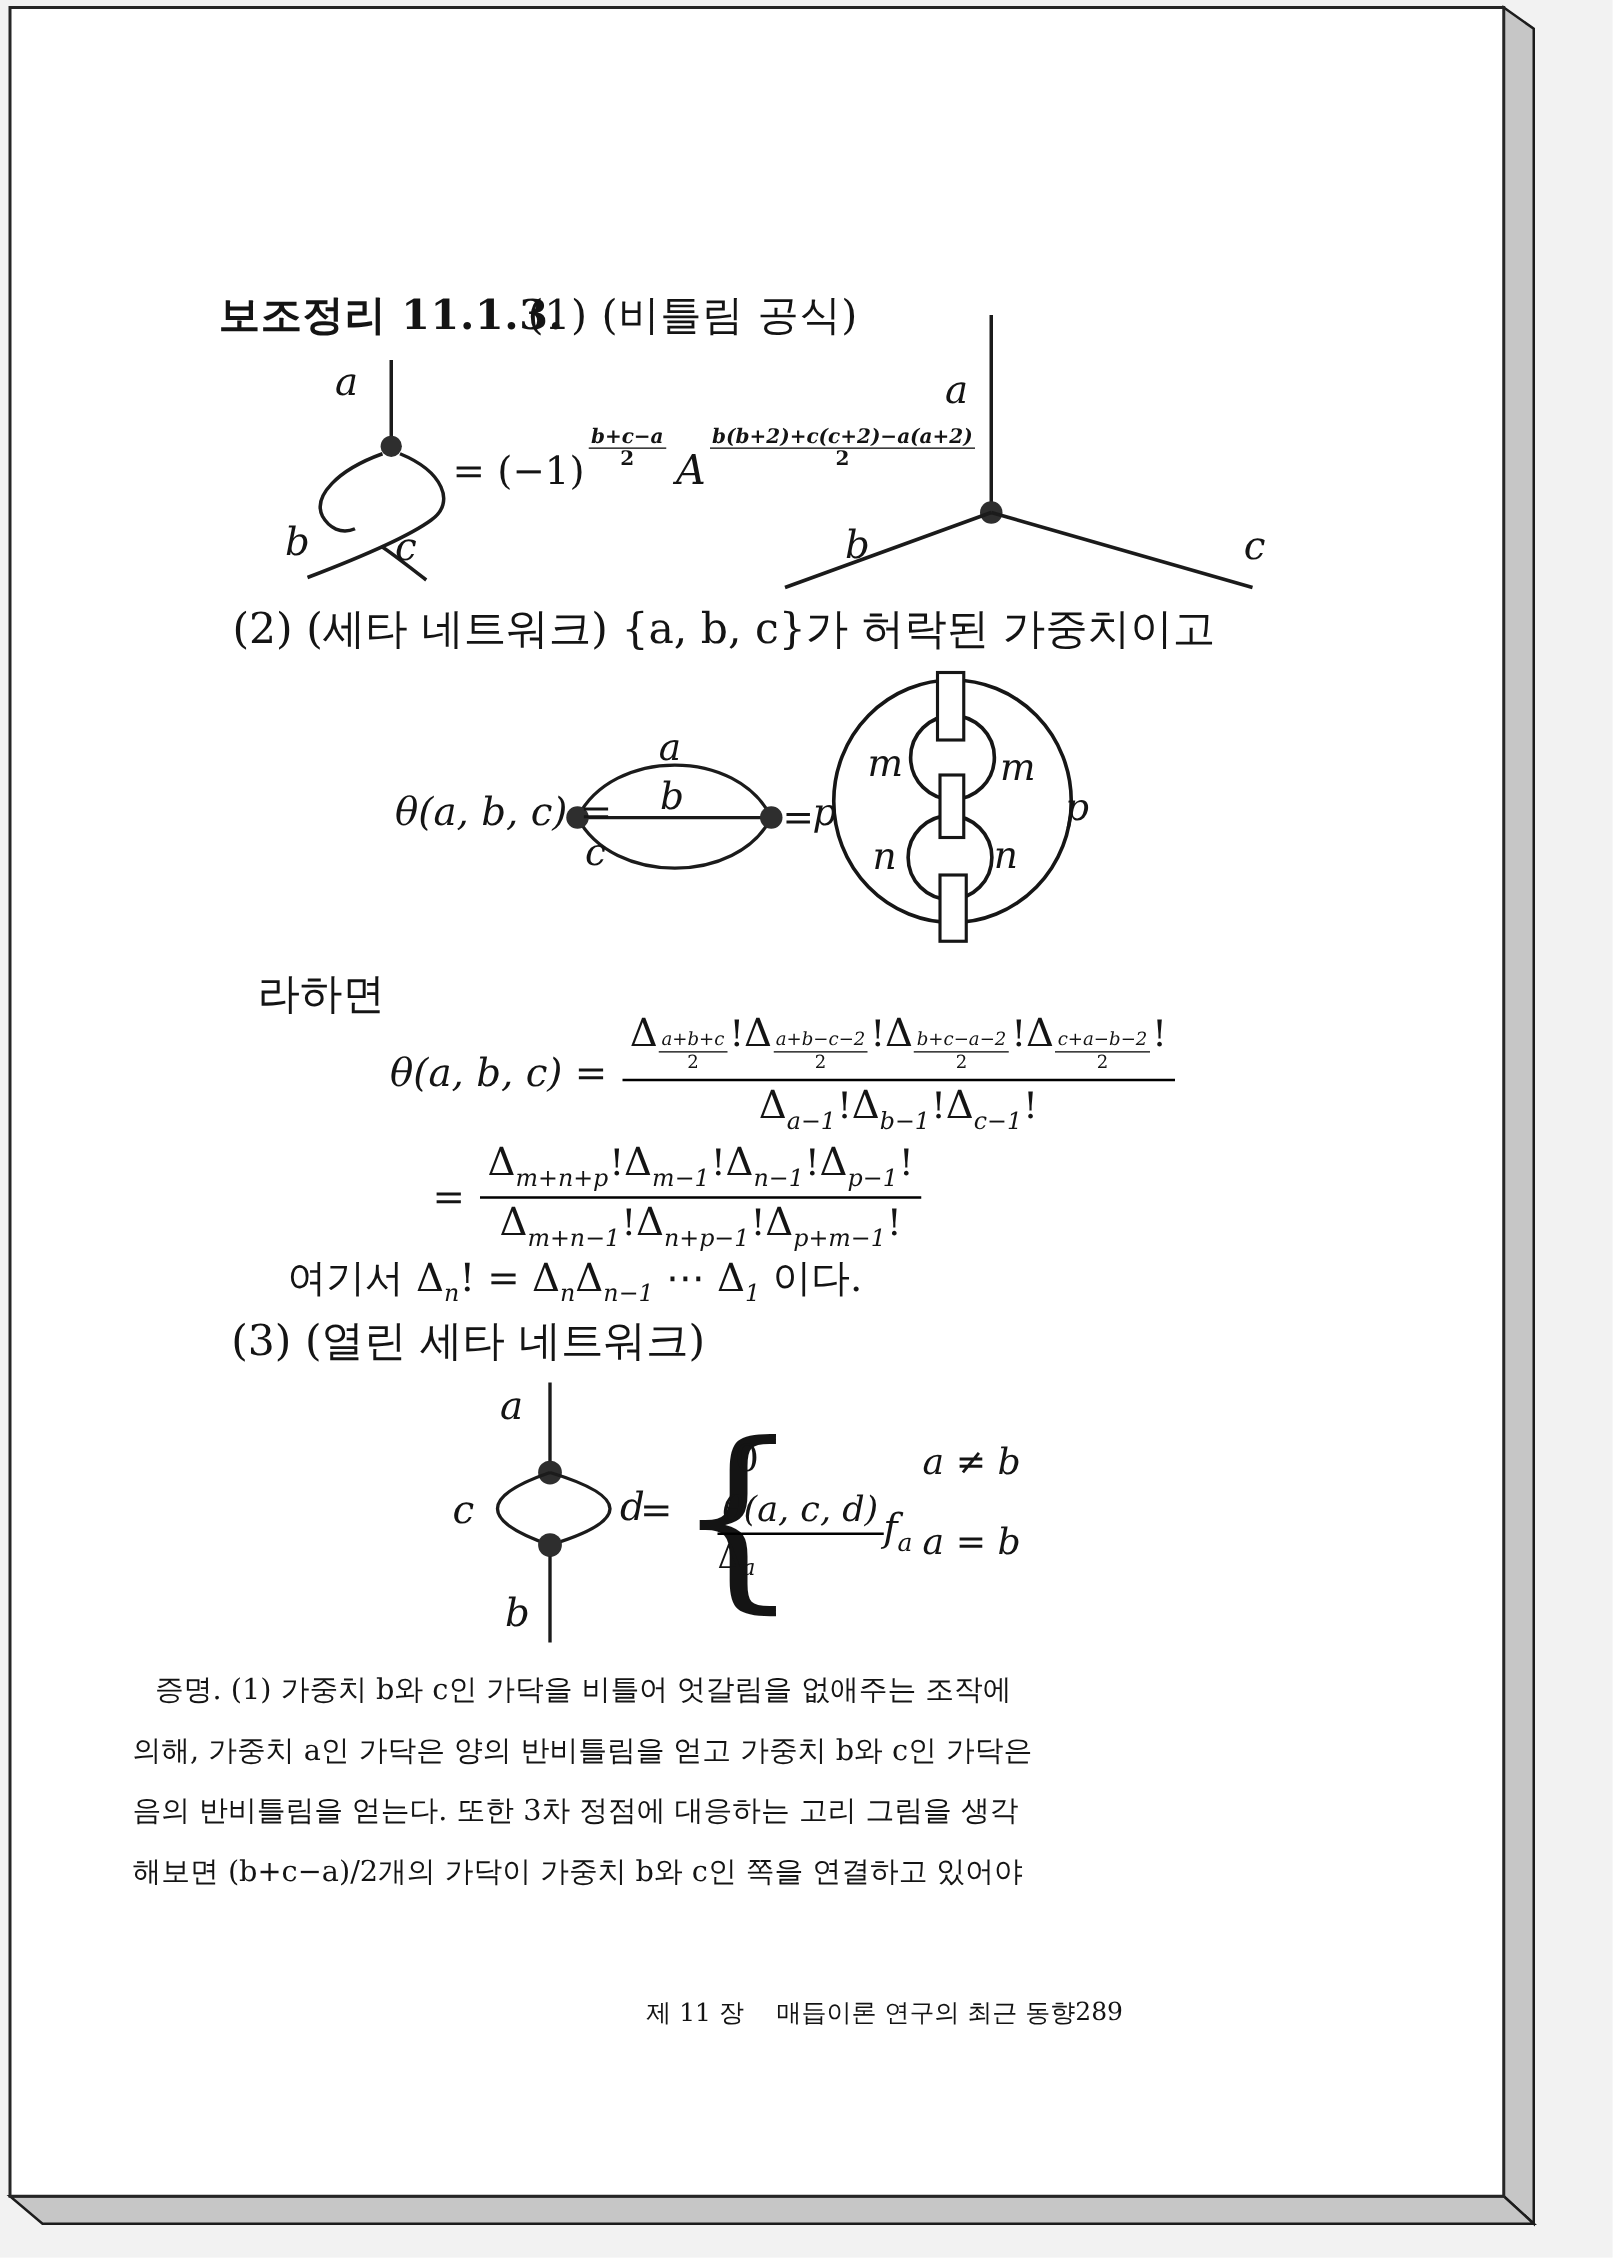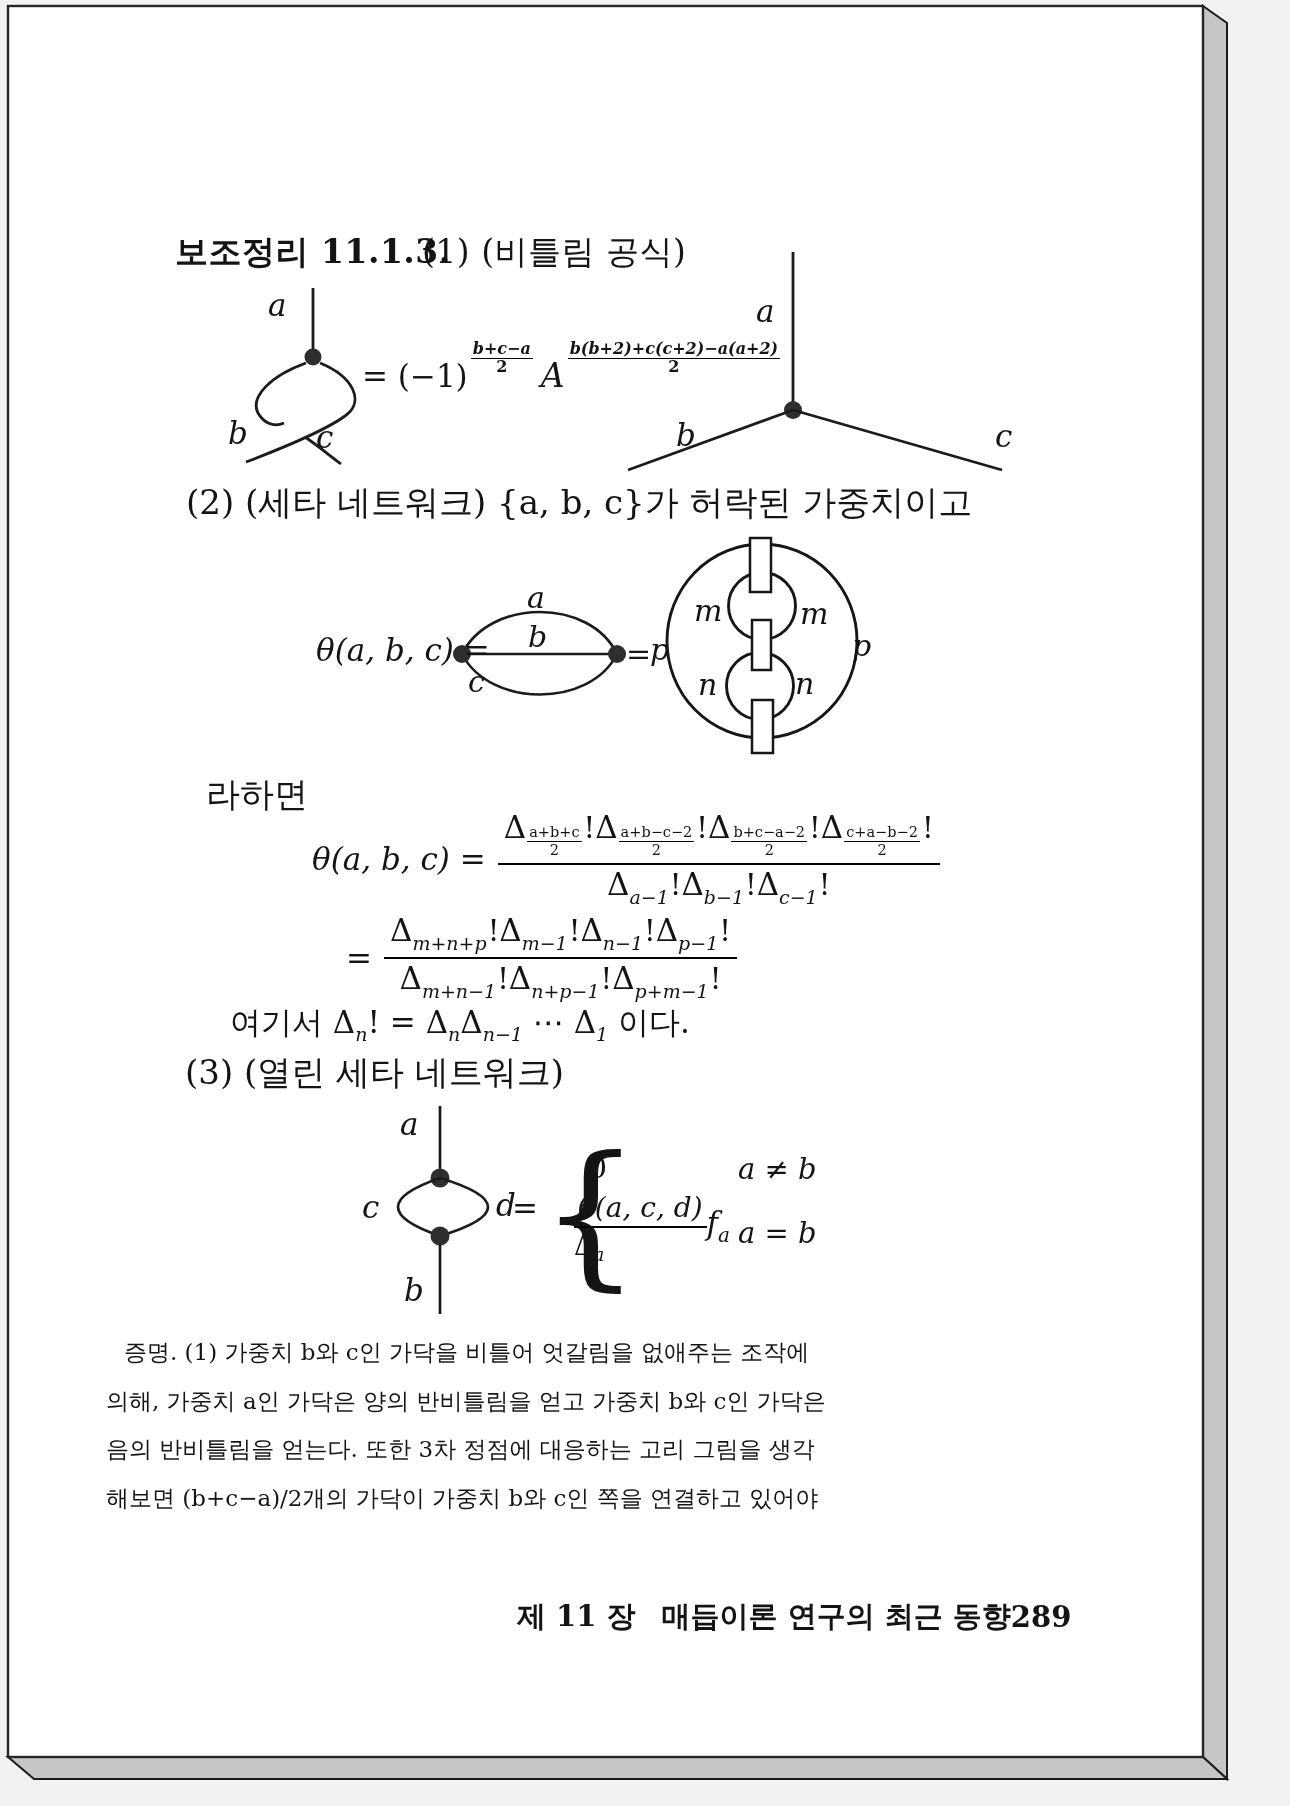--- a/index.html
+++ b/index.html
@@ -28,21 +28,21 @@
   .eqrow{display:flex;align-items:center;gap:12px}
   .row2{margin-left:34px;margin-top:8px}
   .lhs{font-size:31px;font-style:italic}
   .eqsign{font-size:31px}
   .bigfrac{display:inline-block;text-align:center;vertical-align:middle}
   .fnum{display:block;border-bottom:2.2px solid #000;padding:0 6px 4px;line-height:1;white-space:nowrap}
   .fden{display:block;padding-top:4px;line-height:1;white-space:nowrap}
   .dsym{font-size:31px}
   .dbang{font-size:29px;margin-left:1px}
   .dfracsub{display:inline-block;text-align:center;vertical-align:-17px;margin:0 1px;line-height:1}
-  .dfn{display:block;font-size:14.5px;border-bottom:1.3px solid #000;padding:0 2px;line-height:1.2;}
+  .dfn{display:block;font-size:14.5px;border-bottom:1.3px solid #000;padding:0 2px;line-height:1.2;font-style:italic}
   .dfd{display:block;font-size:14.5px;line-height:1.15}
   .ssub{font-size:19px;font-style:italic;vertical-align:-9px;line-height:1}
   .dterm{display:inline-block}
 
   
   .where{font-size:31px;white-space:nowrap}
   .where sub{font-size:19px;font-style:italic;vertical-align:-8px}
 
   
   .brace{font-size:158px;line-height:1;font-family:"DejaVu Serif",serif;font-weight:200}
@@ -54,21 +54,21 @@
   .cden sub{font-size:18px;font-style:italic;vertical-align:-6px}
   .ffac{font-size:31px;font-style:italic}
   .ffac sub{font-size:20px;vertical-align:-8px}
 
   
   .proof{width:1085px;font-size:23px;line-height:48.5px}
   .proof .pline{white-space:nowrap}
   .proof .pline:first-child{text-indent:18px}
 
   
-  .footer{display:flex;align-items:center;font-weight:bold;font-size:29px;white-space:nowrap}
+  .footer{display:flex;align-items:flex-start;font-weight:normal;font-size:20px;white-space:nowrap}
   .footer .gap1{margin-left:26px}
   .footer .gap2{}
 </style>
 </head>
 <body>
 
 <svg width="1290" height="1806" viewBox="0 0 1290 1806">
 
   <rect x="0" y="0" width="1290" height="1806" fill="#f2f2f2"></rect>
 

